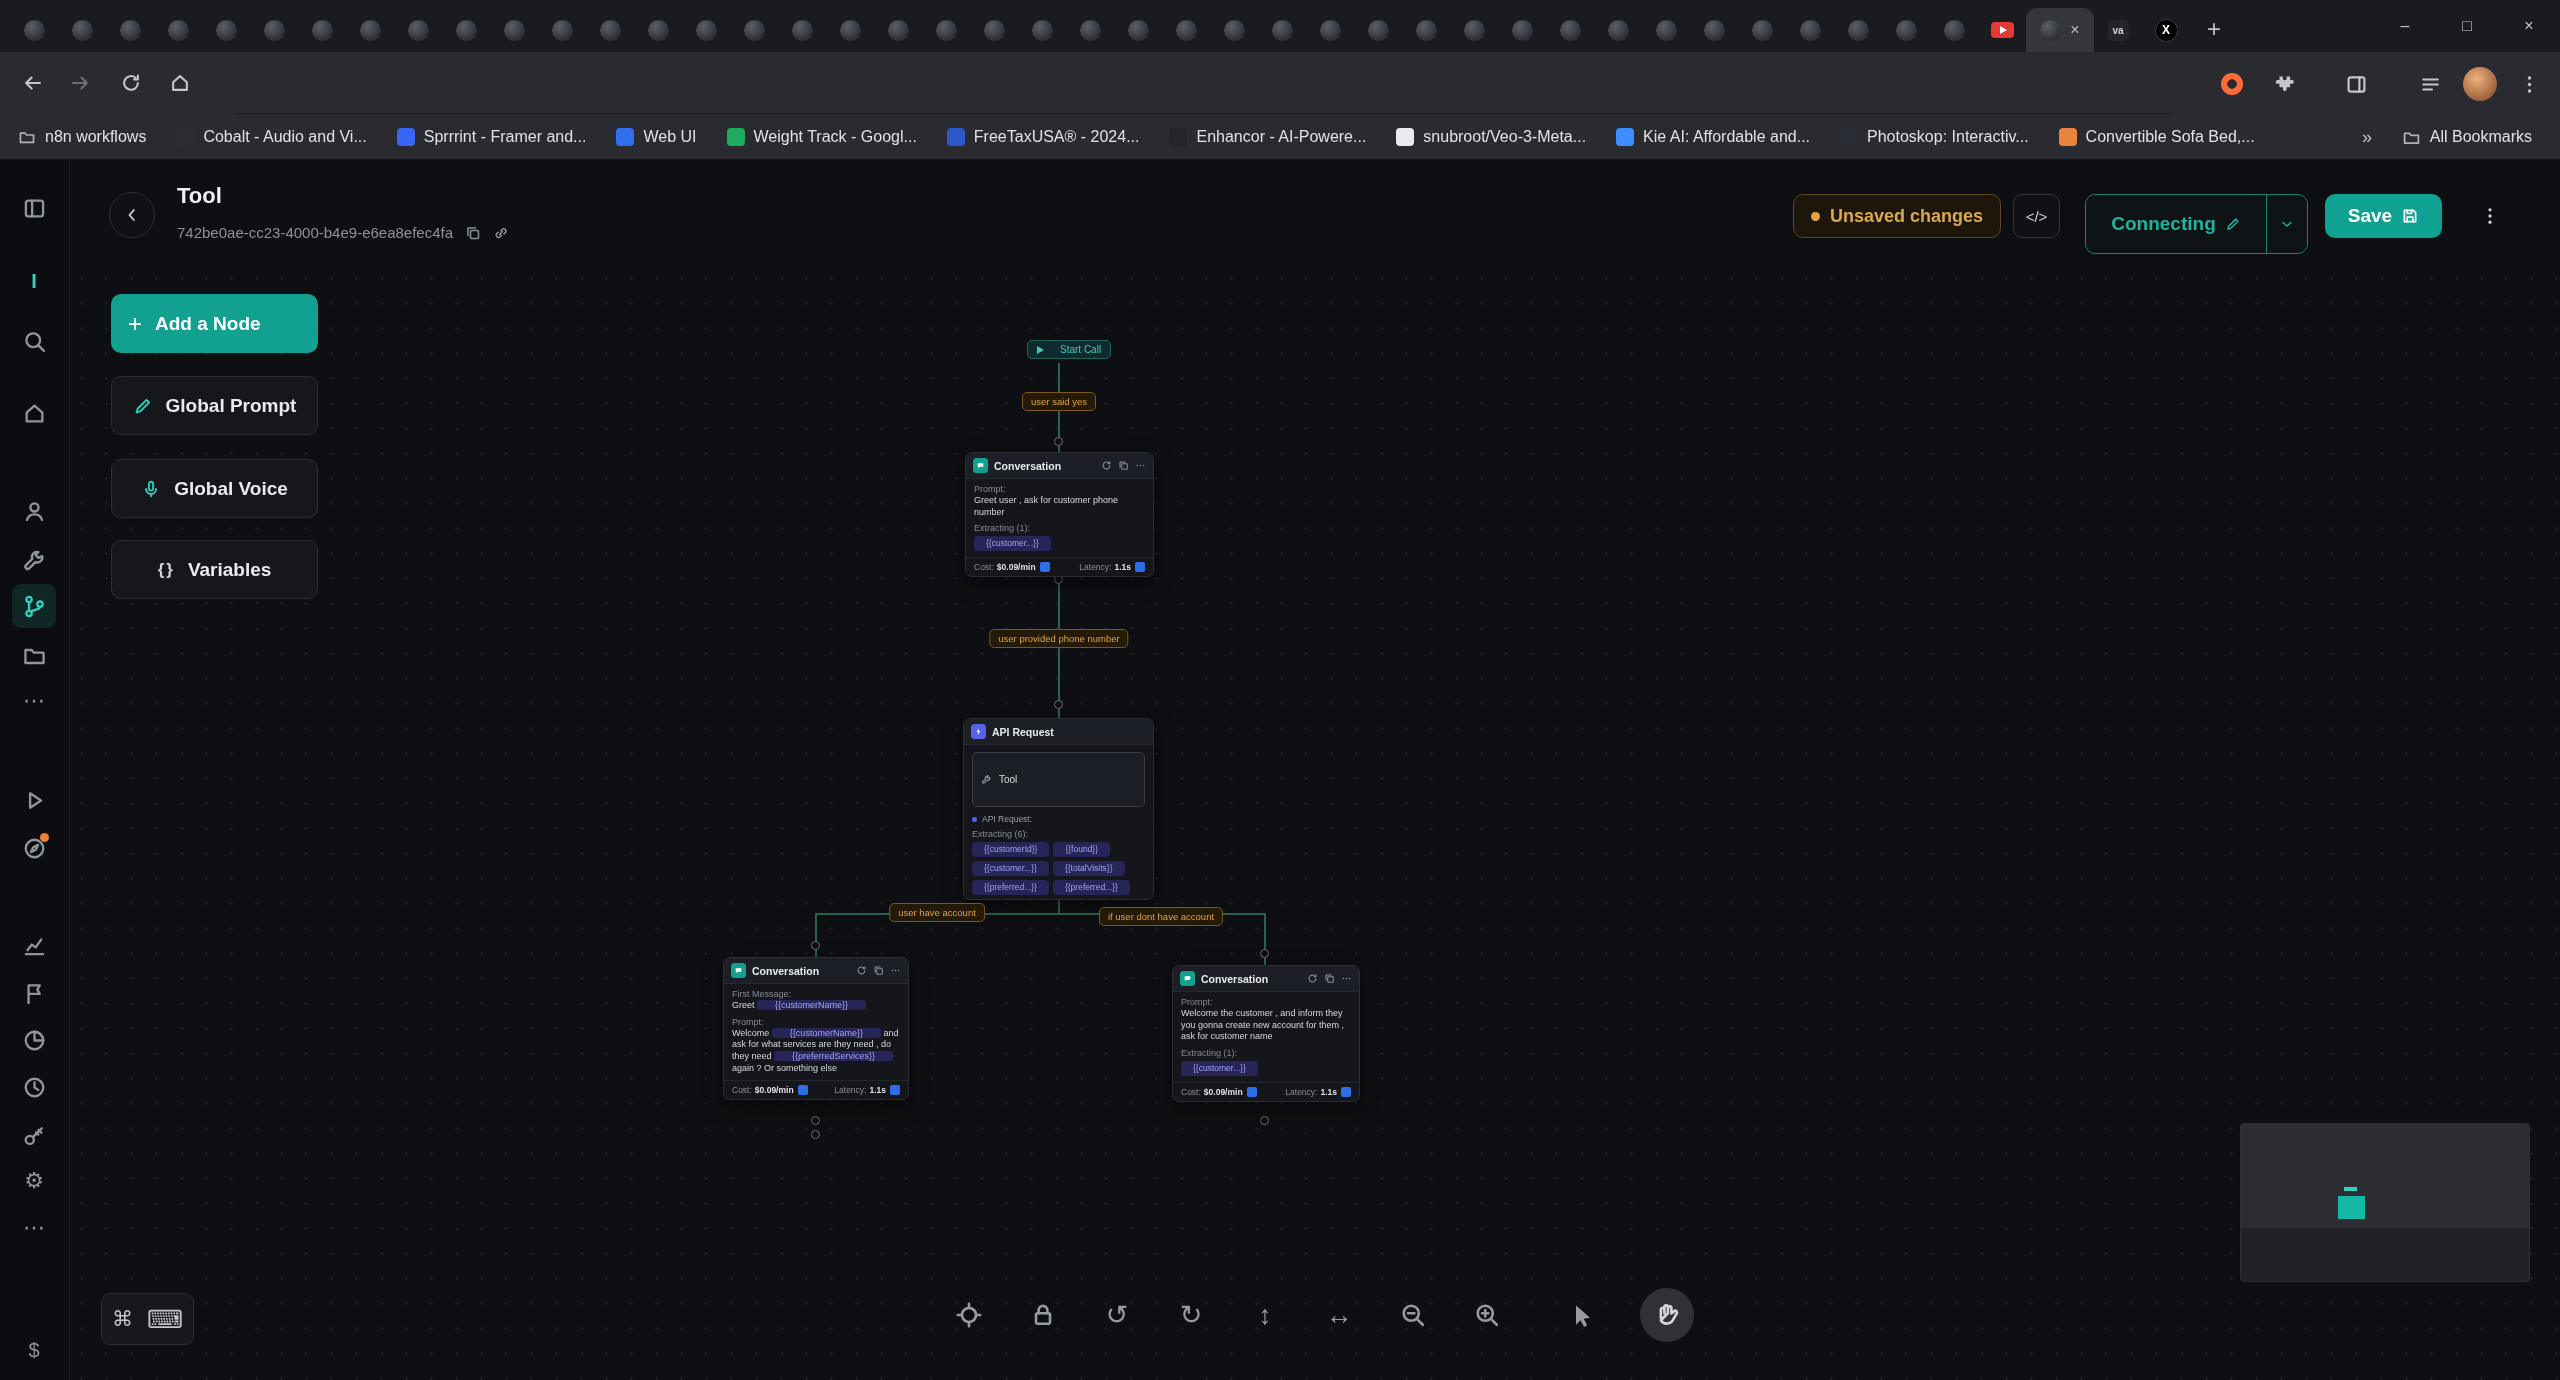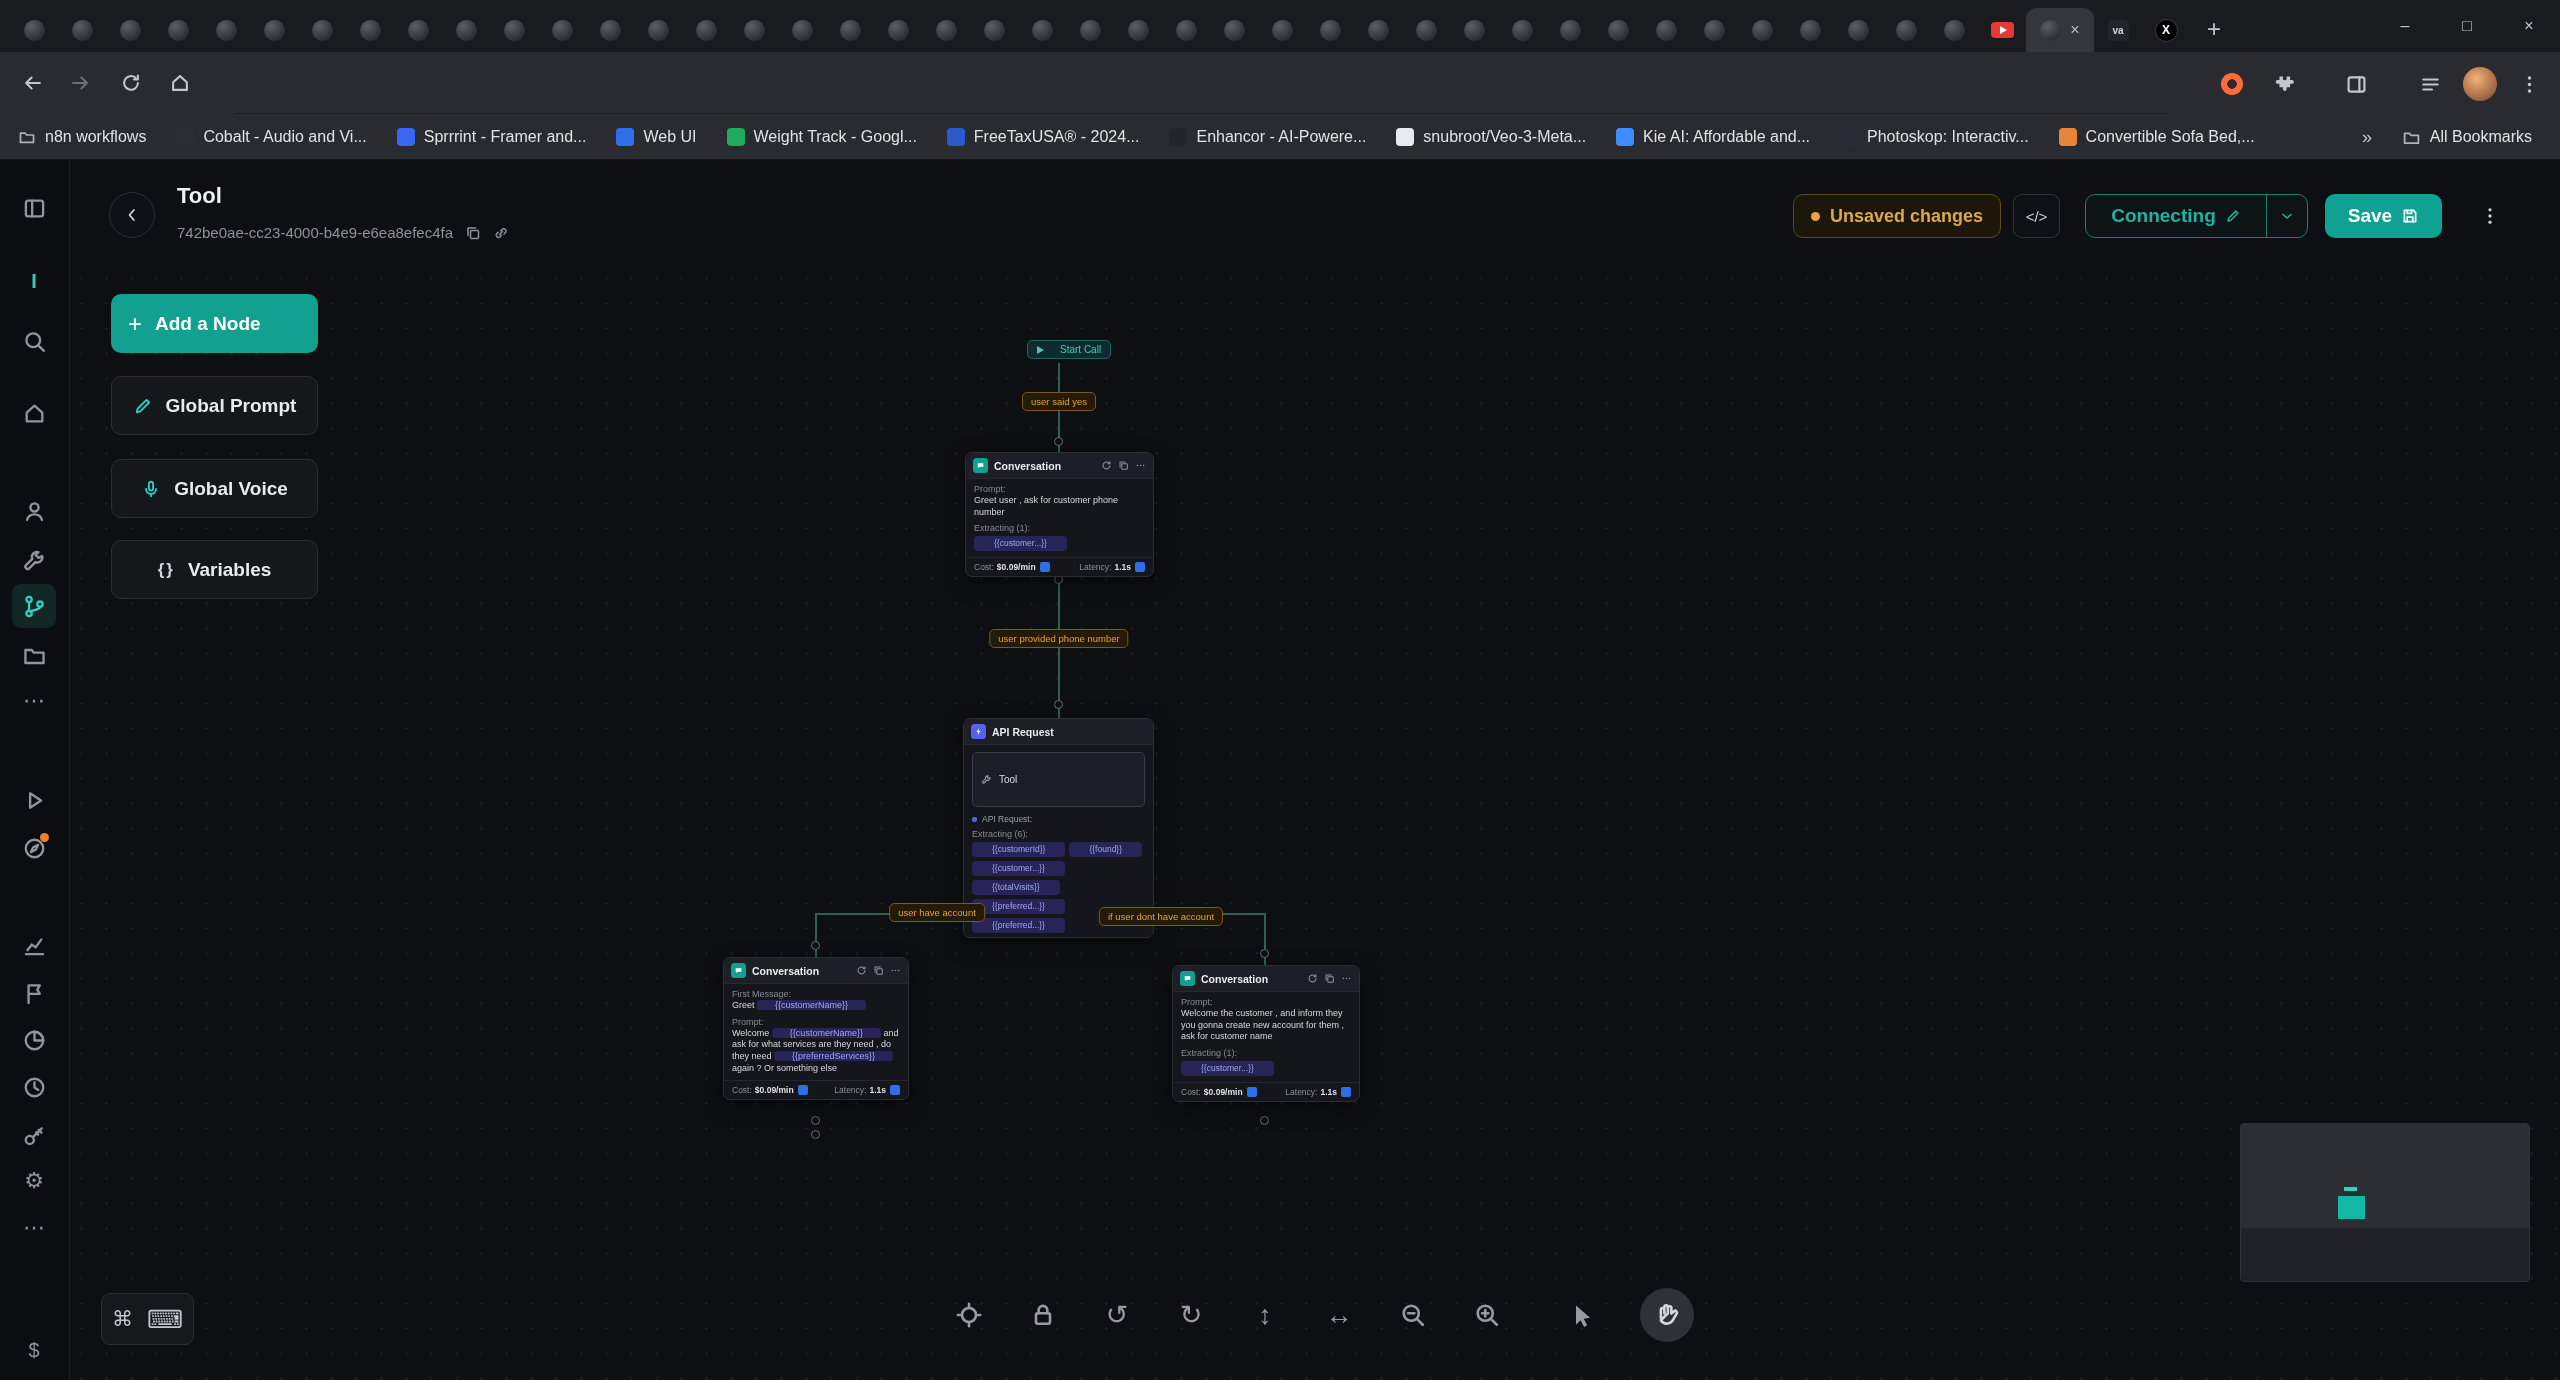--- a/index.html
+++ b/index.html
@@ -58,21 +58,21 @@
   .back-btn{position:absolute;left:109px;top:192px;width:44px;height:44px;border:1px solid #2e3035;border-radius:50%;display:flex;align-items:center;justify-content:center;color:#cdd1d6;background:#101116;}
   .back-btn svg{width:20px;height:20px;}
   .wf-title{position:absolute;left:177px;top:183px;font-size:22px;font-weight:700;color:#eef0f3;}
   .wf-idrow{position:absolute;left:177px;top:224px;display:flex;align-items:center;gap:12px;color:#8d939b;}
   .wf-id{font-size:15px;}
   .wf-idrow svg{width:16px;height:16px;color:#8d939b;}
   .unsaved{position:absolute;left:1793px;top:194px;height:44px;display:flex;align-items:center;gap:10px;padding:0 17px;border:1px solid #5d4a21;background:#1c160b;border-radius:10px;box-sizing:border-box;}
   .unsaved .dot{width:9px;height:9px;border-radius:50%;background:#e8a33d;}
   .unsaved span.t{color:#dca84e;font-size:18px;font-weight:600;}
   .code-btn{position:absolute;left:2013px;top:194px;width:47px;height:44px;border:1px solid #33353a;border-radius:9px;display:flex;align-items:center;justify-content:center;color:#cdd1d6;font-size:15px;background:#101116;box-sizing:border-box;}
-  .connect{position:absolute;left:2085px;top:194px;height:44px;display:flex;border:1px solid #1d7d6f;border-radius:10px;overflow:hidden;box-sizing:border-box;background:rgba(20,60,56,.12);}
+  .connect{position:absolute;left:2085px;top:194px;height:60px;display:flex;border:1px solid #1d7d6f;border-radius:10px;overflow:hidden;box-sizing:border-box;background:rgba(20,60,56,.12);}
   .connect .main{width:180px;display:flex;align-items:center;justify-content:center;gap:9px;color:#1fb3a0;font-size:19px;font-weight:600;}
   .connect .main svg{width:16px;height:16px;}
   .connect .chev{width:40px;border-left:1px solid #1d7d6f;display:flex;align-items:center;justify-content:center;color:#1fb3a0;}
   .connect .chev svg{width:16px;height:16px;}
   .save-btn{position:absolute;left:2325px;top:194px;width:117px;height:44px;background:#0fa293;border:none;border-radius:10px;color:#fff;font-size:19px;font-weight:600;display:flex;align-items:center;justify-content:center;gap:9px;font-family:"Liberation Sans",sans-serif;}
   .save-btn svg{width:18px;height:18px;}
   .kebab{position:absolute;left:2470px;top:196px;width:40px;height:40px;display:flex;align-items:center;justify-content:center;color:#cdd1d6;}
 
   
   .canvas-bg{position:absolute;left:69px;top:266px;right:0;bottom:0;background-image:radial-gradient(circle,#1f2027 1.1px,transparent 1.4px);background-size:25px 25px;}
@@ -99,21 +99,21 @@
   .node-ic{width:15px;height:15px;border-radius:3.5px;display:flex;align-items:center;justify-content:center;flex:0 0 auto;}
   .node-ic.teal{background:#12a091;}
   .node-ic.indigo{background:#5663e8;}
   .node-ic svg{width:9px;height:9px;}
   .node-title{font-size:10.5px;color:#e8eaee;font-weight:700;flex:1;}
   .nact{display:flex;gap:6px;color:#8f949c;}
   .nact svg{width:11px;height:11px;}
   .lbl{font-size:9px;color:#858b94;margin:5px 8px 1px;}
   .txt{font-size:9px;color:#d6d9de;margin:0 8px;line-height:1.3;}
   .chips{display:flex;flex-wrap:wrap;gap:4px;margin:3px 8px 4px;}
-  .chip{display:inline-block;padding:1px 20px;background:#272458;color:#a2a5f6;border-radius:4px;font-size:8.5px;line-height:13px;white-space:nowrap;}
+  .chip{display:inline-block;padding:1px 12px;background:#272458;color:#a2a5f6;border-radius:4px;font-size:8.5px;line-height:13px;white-space:nowrap;}
   .chip-in{background:#272458;color:#a2a5f6;border-radius:3px;padding:0 18px;}
   .node-foot{display:flex;justify-content:space-between;align-items:center;padding:4px 8px;border-top:1px solid #24262e;margin-top:6px;font-size:8.5px;color:#8a9097;}
   .fv{color:#dfe2e6;font-weight:700;margin-left:3px;}
   .fbadge{display:inline-block;width:10px;height:10px;border-radius:2px;background:#2e6fe8;margin-left:4px;vertical-align:-2px;}
   .toolbox{margin:7px 8px 0;border:1px solid #3a3d47;border-radius:5px;background:#1c1e25;display:flex;align-items:center;gap:7px;padding:21px 8px;font-size:10px;color:#d9dce0;}
   .toolbox svg{width:11px;height:11px;color:#9aa0a8;}
   .api-row{display:flex;align-items:center;gap:5px;margin:7px 8px 0;font-size:8.5px;color:#9aa0a8;}
   .mini-dot{width:5px;height:5px;border-radius:2px;background:#5663e8;}
 
   

